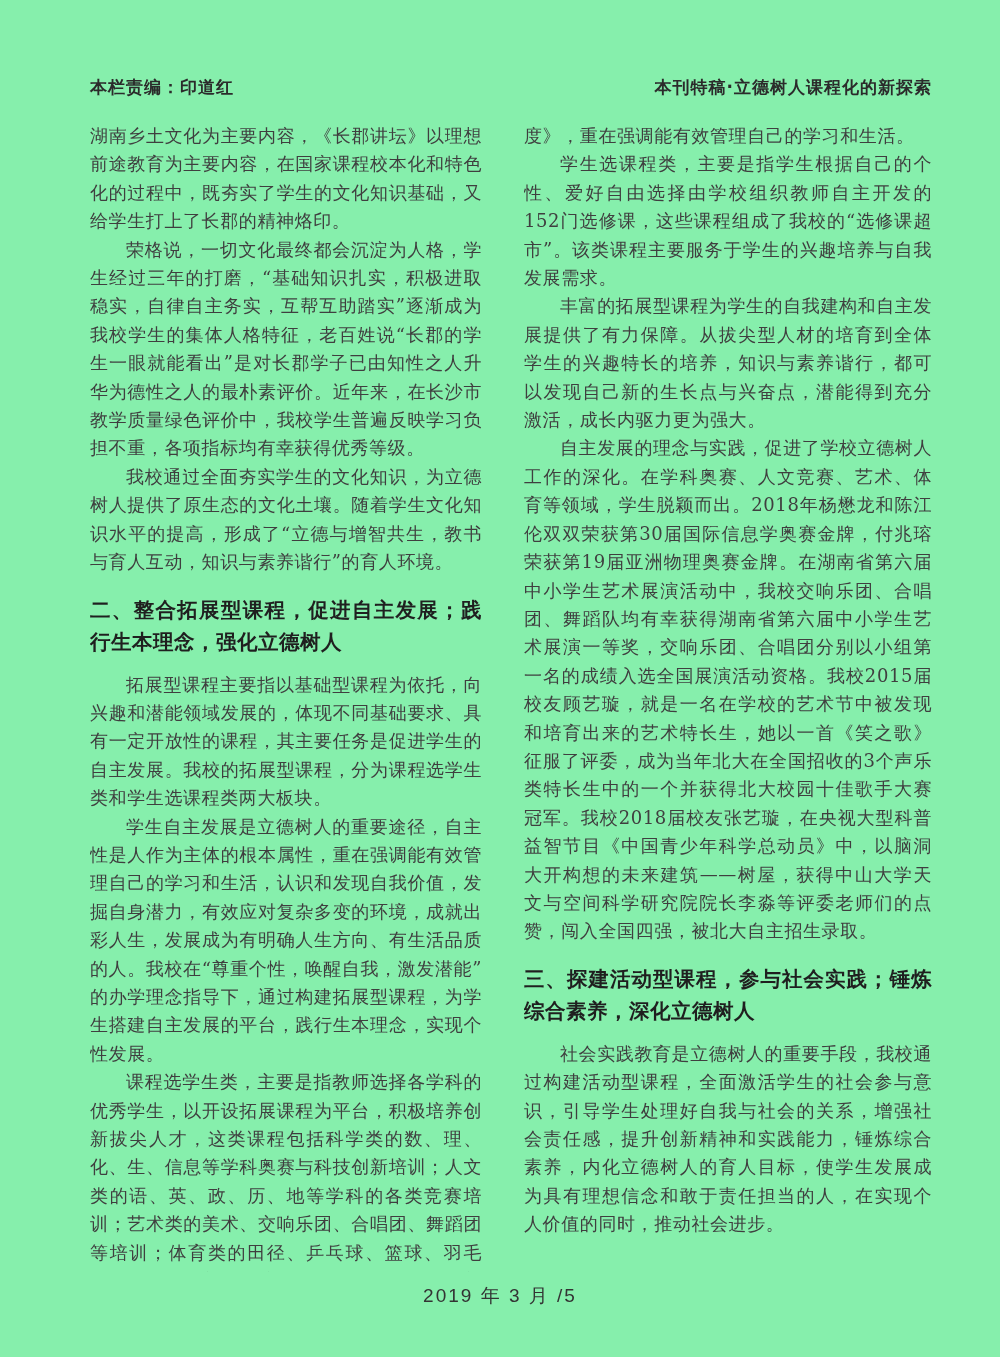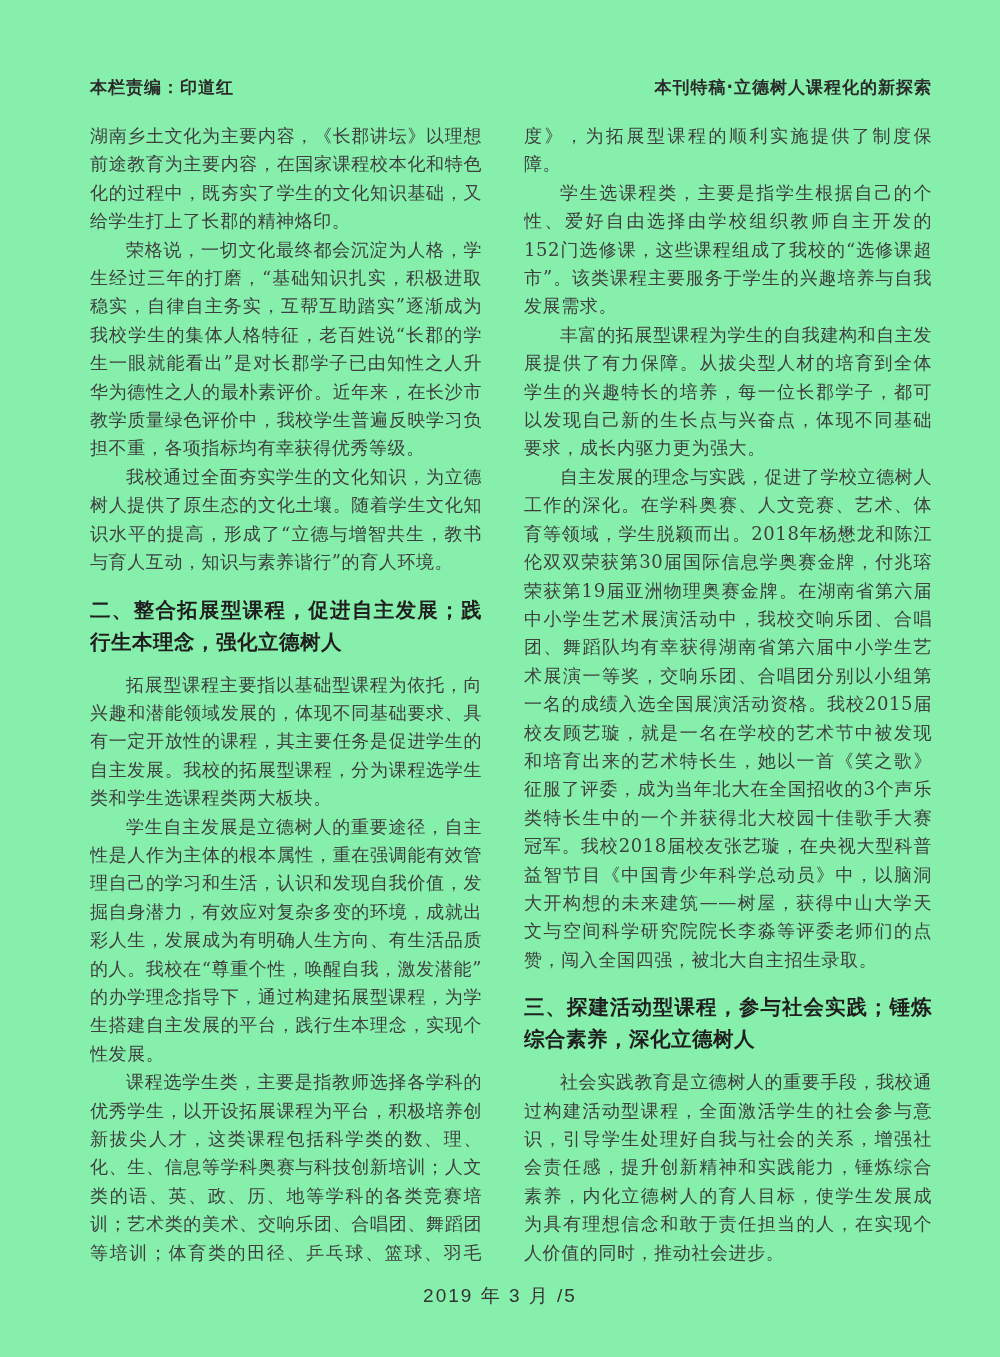--- a/index.html
+++ b/index.html
@@ -92,23 +92,23 @@
       <p class="cont">湖南乡土文化为主要内容，《长郡讲坛》以理想前途教育为主要内容，在国家课程校本化和特色化的过程中，既夯实了学生的文化知识基础，又给学生打上了长郡的精神烙印。</p>
       <p>荣格说，一切文化最终都会沉淀为人格，学生经过三年的打磨，“基础知识扎实，积极进取稳实，自律自主务实，互帮互助踏实”逐渐成为我校学生的集体人格特征，老百姓说“长郡的学生一眼就能看出”是对长郡学子已由知性之人升华为德性之人的最朴素评价。近年来，在长沙市教学质量绿色评价中，我校学生普遍反映学习负担不重，各项指标均有幸获得优秀等级。</p>
       <p>我校通过全面夯实学生的文化知识，为立德树人提供了原生态的文化土壤。随着学生文化知识水平的提高，形成了“立德与增智共生，教书与育人互动，知识与素养谐行”的育人环境。</p>
       <h2>二、整合拓展型课程，促进自主发展；践行生本理念，强化立德树人</h2>
       <p>拓展型课程主要指以基础型课程为依托，向兴趣和潜能领域发展的，体现不同基础要求、具有一定开放性的课程，其主要任务是促进学生的自主发展。我校的拓展型课程，分为课程选学生类和学生选课程类两大板块。</p>
       <p>学生自主发展是立德树人的重要途径，自主性是人作为主体的根本属性，重在强调能有效管理自己的学习和生活，认识和发现自我价值，发掘自身潜力，有效应对复杂多变的环境，成就出彩人生，发展成为有明确人生方向、有生活品质的人。我校在“尊重个性，唤醒自我，激发潜能”的办学理念指导下，通过构建拓展型课程，为学生搭建自主发展的平台，践行生本理念，实现个性发展。</p>
       <p>课程选学生类，主要是指教师选择各学科的优秀学生，以开设拓展课程为平台，积极培养创新拔尖人才，这类课程包括科学类的数、理、化、生、信息等学科奥赛与科技创新培训；人文类的语、英、政、历、地等学科的各类竞赛培训；艺术类的美术、交响乐团、合唱团、舞蹈团等培训；体育类的田径、乒乓球、篮球、羽毛球、武术、健美操等培训，学校通过制订《创新拔尖人才培养机制和制</p>
     </div>
 
     <div class="col col-right">
-      <p class="cont">度》，为拓展型课程的顺利实施提供了制度保障。</p>
+      <p class="cont">度》，重在强调能有效管理自己的学习和生活。</p>
       <p>学生选课程类，主要是指学生根据自己的个性、爱好自由选择由学校组织教师自主开发的152门选修课，这些课程组成了我校的“选修课超市”。该类课程主要服务于学生的兴趣培养与自我发展需求。</p>
-      <p>丰富的拓展型课程为学生的自我建构和自主发展提供了有力保障。从拔尖型人材的培育到全体学生的兴趣特长的培养，每一位长郡学子，都可以发现自己新的生长点与兴奋点，体现不同基础要求，成长内驱力更为强大。</p>
+      <p>丰富的拓展型课程为学生的自我建构和自主发展提供了有力保障。从拔尖型人材的培育到全体学生的兴趣特长的培养，知识与素养谐行，都可以发现自己新的生长点与兴奋点，潜能得到充分激活，成长内驱力更为强大。</p>
       <p>自主发展的理念与实践，促进了学校立德树人工作的深化。在学科奥赛、人文竞赛、艺术、体育等领域，学生脱颖而出。2018年杨懋龙和陈江伦双双荣获第30届国际信息学奥赛金牌，付兆瑢荣获第19届亚洲物理奥赛金牌。在湖南省第六届中小学生艺术展演活动中，我校交响乐团、合唱团、舞蹈队均有幸获得湖南省第六届中小学生艺术展演一等奖，交响乐团、合唱团分别以小组第一名的成绩入选全国展演活动资格。我校2015届校友顾艺璇，就是一名在学校的艺术节中被发现和培育出来的艺术特长生，她以一首《笑之歌》征服了评委，成为当年北大在全国招收的3个声乐类特长生中的一个并获得北大校园十佳歌手大赛冠军。我校2018届校友张艺璇，在央视大型科普益智节目《中国青少年科学总动员》中，以脑洞大开构想的未来建筑——树屋，获得中山大学天文与空间科学研究院院长李淼等评委老师们的点赞，闯入全国四强，被北大自主招生录取。</p>
       <h2>三、探建活动型课程，参与社会实践；锤炼综合素养，深化立德树人</h2>
       <p>社会实践教育是立德树人的重要手段，我校通过构建活动型课程，全面激活学生的社会参与意识，引导学生处理好自我与社会的关系，增强社会责任感，提升创新精神和实践能力，锤炼综合素养，内化立德树人的育人目标，使学生发展成为具有理想信念和敢于责任担当的人，在实现个人价值的同时，推动社会进步。</p>
 
     </div>
 
   </div>
 
   <div class="footer">
     <span>2019 年 3 月 /5</span>

